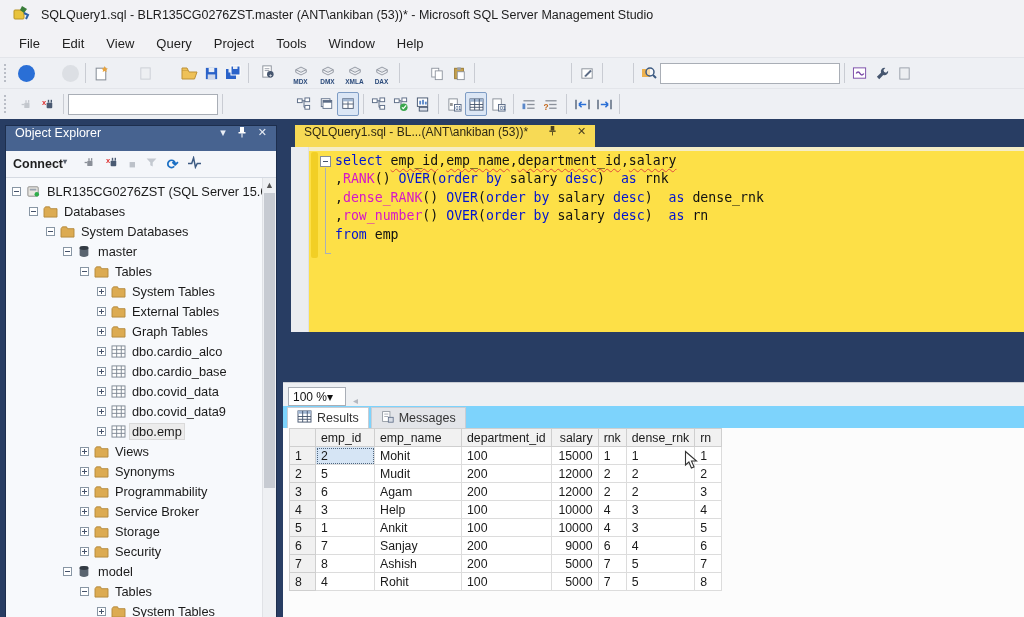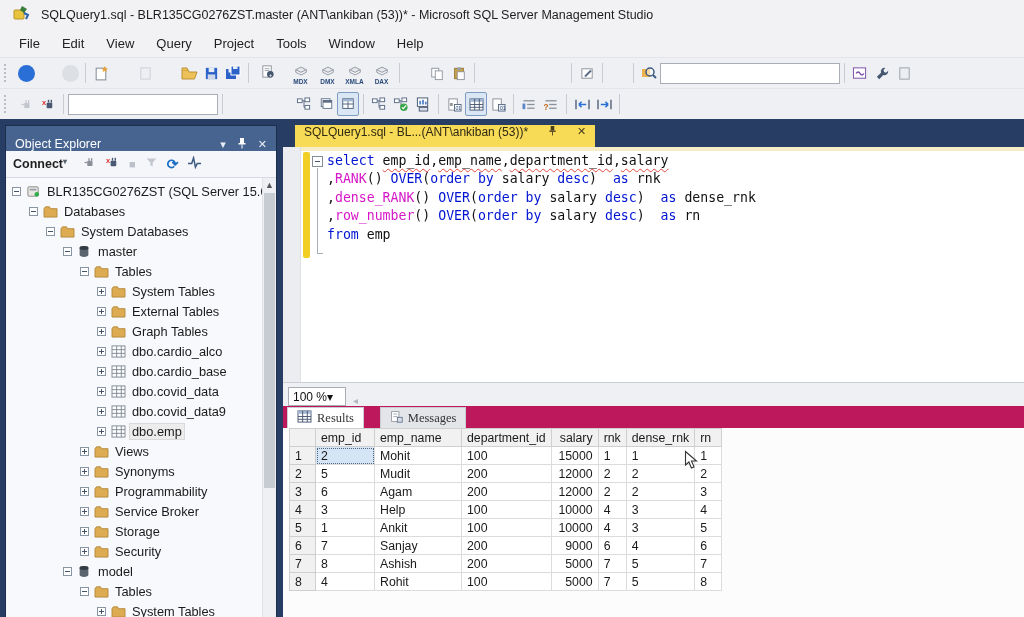--- a/index.html
+++ b/index.html
@@ -37,21 +37,21 @@
   .qt .lbl{font-size:6.5px;font-weight:bold;color:#2b4a7a;margin-top:0px;letter-spacing:0;}
   .combo{background:#fff;border:1px solid #a9aeb6;height:21px;display:flex;align-items:center;
     font-size:12.5px;color:#111;padding:0 5px;position:relative;}
   .combo .cc{margin-left:auto;font-size:8px;color:#5a6270;padding-left:6px;}
   .exec-btn{display:flex;align-items:center;gap:6px;padding:2px 8px;font-size:13px;color:#1e1e1e;}
   .exec-btn .play{color:#14a01e;font-size:12px;}
   
   .oe{position:absolute;left:6px;top:126px;width:270px;bottom:0;background:#f5f7fa;
     display:flex;flex-direction:column;box-shadow:0 0 0 1px #1d2e4d;}
   .oe-title{height:25px;background:var(--panel-title,#476390);color:#fff;font-size:12.5px;
-    display:flex;align-items:flex-end;padding:0 9px;flex:none;}
+    display:flex;align-items:flex-start;padding:0 9px;flex:none;}
   .oe-title .sp{flex:1;}
   .oe-title .ti{margin-left:11px;font-size:11px;color:#e8edf5;}
   .oe-toolbar{height:27px;background:#f4f6fa;border-bottom:1px solid #d5dae2;display:flex;
     align-items:center;padding:0 7px;gap:9px;font-size:12.5px;color:#1e1e1e;flex:none;}
   .oe-body{flex:1;position:relative;overflow:hidden;background:#f7f9fc;}
   .tree{position:absolute;top:3px;left:0;right:14px;overflow:hidden;}
   .trow{height:20px;display:flex;align-items:center;white-space:nowrap;font-size:12.8px;color:#1b1b1b;}
   .exp{width:9px;height:9px;border:1px solid #8896a4;background:#fff;margin-right:4px;flex:none;
     position:relative;}
   .exp:before{content:"";position:absolute;left:1px;right:1px;top:3px;height:1px;background:#45536b;}
@@ -60,41 +60,41 @@
   .tlabel{padding:0 2px;}
   .tlabel.sel{background:#ececec;outline:1px solid #dadada;}
   .oe-scroll{position:absolute;right:0;top:0;width:14px;bottom:0;background:#eef0f3;border-left:1px solid #e0e2e6;}
   .oe-scroll .up{height:14px;text-align:center;font-size:9px;color:#555;line-height:14px;}
   .oe-scroll .thumb{position:absolute;left:1px;right:1px;top:15px;height:295px;background:#c7cbd2;}
   
   .tabstrip{position:absolute;left:283px;right:0;top:125px;height:22px;}
   .doc-tab{position:absolute;left:12px;top:0;height:22px;background:var(--active-tab,#f7da55);
     display:flex;align-items:flex-start;gap:20px;padding:0 9px;font-size:12px;color:#2e2814;}
   .doc-tab .tclose{font-size:11px;color:#4a4020;}
-  .editor{position:absolute;left:283px;right:0;top:147px;height:235px;background:#ffffff;}
+  .editor{position:absolute;left:291px;right:0;top:147px;height:185px;background:#fde047;}
   .topband{position:absolute;top:0;left:0;right:0;height:4px;background:#f5edc6;}
   .ind-margin{position:absolute;left:0;top:0;bottom:0;width:18px;background:#ebedf0;border-right:1px solid #dfe1e5;}
   .changebar{position:absolute;left:20px;width:7px;top:5px;height:106px;background:var(--change-bar,#f2cf25);border-radius:2px;}
   .foldbox{position:absolute;left:29px;top:9px;width:11px;height:11px;border:1px solid #848c98;background:#fff;}
   .foldbox:before{content:"";position:absolute;left:2px;right:2px;top:4px;height:1px;background:#45536b;}
   .foldline{position:absolute;left:34px;top:21px;width:1px;height:85px;background:#aab0b8;}
   .foldtick{position:absolute;left:34px;top:106px;width:6px;height:1px;background:#aab0b8;}
   .code{position:absolute;left:44px;top:5px;font-family:"DejaVu Sans Mono","Liberation Mono",monospace;
     font-size:13.2px;line-height:18.4px;white-space:pre;color:#111;}
   .kw{color:var(--keyword,#0014d2);}
   .fn{color:var(--function,#d617c8);margin-top:12px;}
   .er{text-decoration:underline wavy var(--error-underline,#e04a3f) 1px;text-underline-offset:3px;}
   
   .zoomrow{position:absolute;left:283px;right:0;top:382px;height:24px;background:#eef0f3;
     border-top:1px solid #c9cdd4;display:flex;align-items:flex-end;padding-left:5px;gap:7px;}
   .zoom-combo{width:58px;height:19px;background:#fff;border:1px solid #a9aeb6;font-size:12px;
     display:flex;align-items:center;padding:0 4px;color:#111;}
   .mini-scroll{font-size:10px;color:#b4b8c0;}
-  .rtabs{position:absolute;left:283px;right:0;top:406px;height:22px;background:#be185d;
-    display:flex;align-items:flex-end;padding-left:4px;gap:16px;font-family:Liberation Serif, serif;}
+  .rtabs{position:absolute;left:283px;right:0;top:406px;height:22px;background:#7dd3fc;
+    display:flex;align-items:flex-end;padding-left:4px;gap:2px;}
   .rtab{height:21px;display:flex;align-items:center;gap:5px;font-size:12.5px;padding:0 9px;
     border:1px solid #c9cdd4;border-bottom:none;background:#e3e5e9;color:#333;}
   .rtab.active{background:#fff;}
   .gridarea{position:absolute;left:283px;right:0;top:428px;bottom:0;background:#fcfcfc;}
   table.rgrid{border-collapse:collapse;font-size:12.3px;margin-left:6px;color:#1a1a1a;}
   table.rgrid th{background:#f1f1f1;border:1px solid #cfcfcf;font-weight:normal;text-align:left;
     padding:1px 5px;height:18px;}
   table.rgrid td{border:1px solid #dcdcdc;background:#fff;padding:1px 5px;height:18px;}
   table.rgrid td.rowno{background:#f1f1f1;border-color:#cfcfcf;width:26px;}
   table.rgrid td.num-r,table.rgrid th.num-r{text-align:right;}

